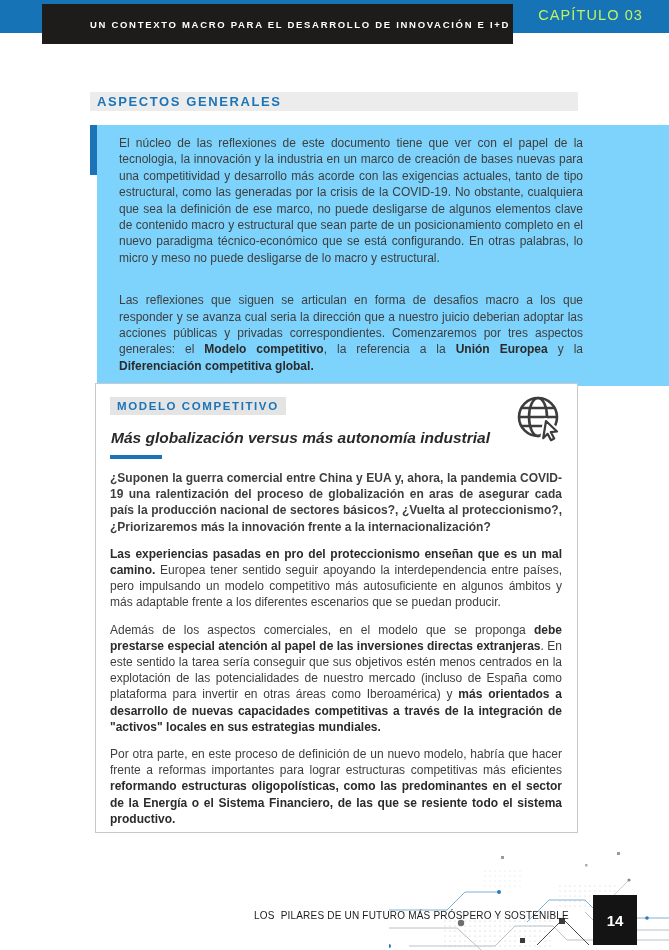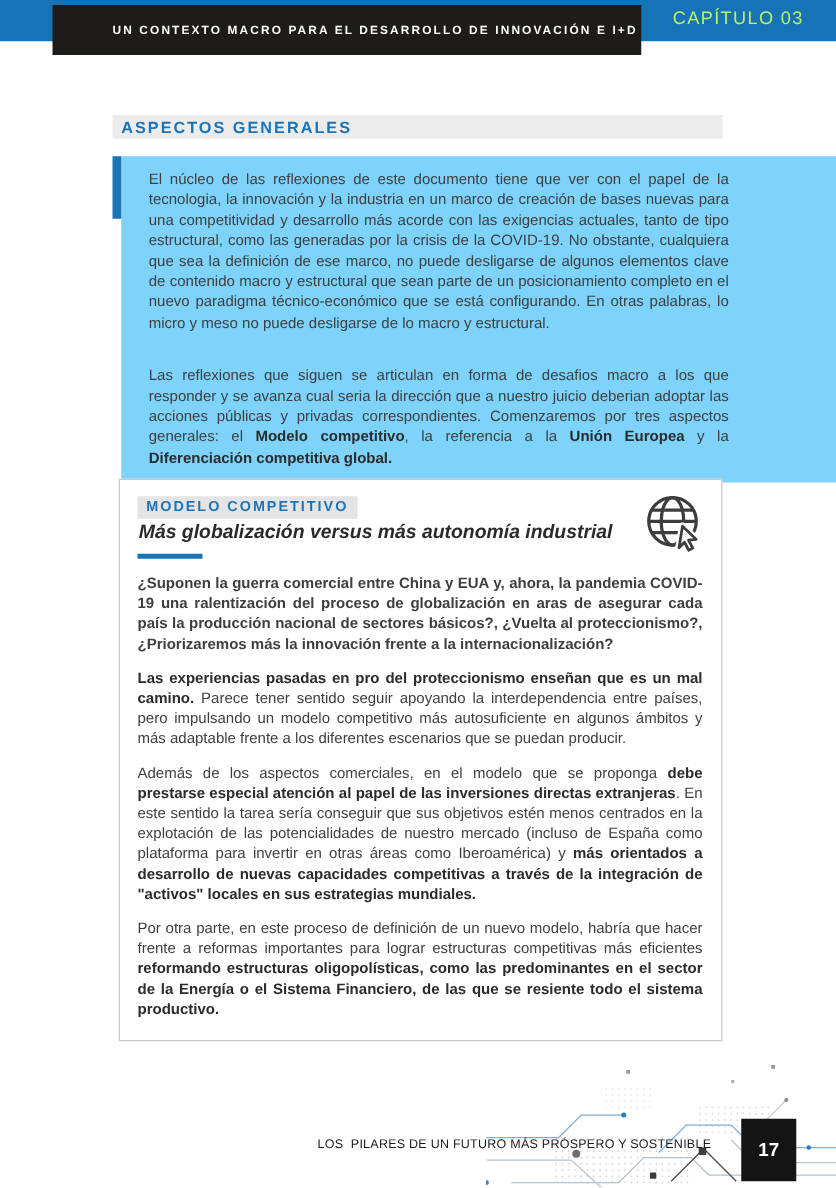--- a/index.html
+++ b/index.html
@@ -19,21 +19,21 @@
   
   .accent{position:absolute;left:90px;top:125px;width:7px;height:50px;background:#1b74b8;z-index:1;}
   .intro{position:absolute;left:97px;top:125px;width:572px;box-sizing:border-box;background:#7dd3fc;padding:10px 86px 12px 22px;}
   .intro p{margin:0;font-size:12px;line-height:16.4px;color:#3e3e3e;text-align:justify;}
   .intro p + p{margin-top:26px;}
   .b{font-weight:bold;color:#2b2b2b;}
 
   
   .model-box{position:absolute;left:95px;top:383px;width:483px;height:450px;box-sizing:border-box;background:#fff;border:1px solid #c9c9c9;padding:12px 15px 0 14px;z-index:2;}
   .tag{display:inline-block;background:#e4e4e4;color:#1b74b8;font-weight:bold;font-size:11.5px;letter-spacing:1.6px;padding:3px 7px;}
-  .subtitle{font-weight:bold;font-style:italic;font-size:15.5px;color:#2a2a2a;margin:2px 0 0 1px;}
+  .subtitle{font-weight:bold;font-style:italic;font-size:15.5px;color:#2a2a2a;margin:14px 0 0 1px;}
   .underline{width:52px;height:4px;background:#1b74b8;margin-top:8px;}
   .globe{position:absolute;top:10px;right:12px;width:50px;height:50px;}
   .model-box p{margin:11px 0 0 0;font-size:12px;line-height:16.2px;color:#3e3e3e;text-align:justify;}
   .model-box p.first{}
   .bold-dark{font-weight:bold;color:#2b2b2b;}
 
   
   .circuit{position:absolute;right:0;bottom:0;width:280px;height:100px;z-index:0;}
   .footer-title{position:absolute;right:100px;top:910px;font-size:10px;color:#1c1c1c;letter-spacing:0.2px;white-space:pre;z-index:3;}
   .page-box{position:absolute;left:593px;top:895px;width:44px;height:50px;background:#141414;color:#fff;display:flex;align-items:center;justify-content:center;font-weight:bold;font-size:15px;z-index:3;}
@@ -71,21 +71,21 @@
         <ellipse cx="23" cy="23" rx="9" ry="19"></ellipse>
         <line x1="6.5" y1="14" x2="39.5" y2="14"></line>
         <line x1="4" y1="23" x2="42" y2="23"></line>
         <line x1="6.5" y1="32" x2="39.5" y2="32"></line>
       </g>
       <path d="M31 27 l11 10.5 -6.2 0.6 3.4 6.4 -3.2 1.7 -3.4 -6.4 -4.4 4.4 z" fill="#fff" stroke="#fff" stroke-width="6" stroke-linejoin="round"></path>
       <path d="M31 27 l11 10.5 -6.2 0.6 3.4 6.4 -3.2 1.7 -3.4 -6.4 -4.4 4.4 z" fill="#fff" stroke="#3d3d3d" stroke-width="2.2" stroke-linejoin="round"></path>
     </svg>
 
     <p class="first bold-dark">¿Suponen la guerra comercial entre China y EUA y, ahora, la pandemia COVID-19 una ralentización del proceso de globalización en aras de asegurar cada país la producción nacional de sectores básicos?, ¿Vuelta al proteccionismo?, ¿Priorizaremos más la innovación frente a la internacionalización?</p>
-    <p><span class="b">Las experiencias pasadas en pro del proteccionismo enseñan que es un mal camino.</span><span> Parece tener sentido seguir apoyando la interdependencia entre países, pero impulsando un modelo competitivo más autosuficiente en algunos ámbitos y más adaptable frente a los diferentes escenarios que se puedan producir.</span></p>
+    <p><span class="b">Las experiencias pasadas en pro del proteccionismo enseñan que es un mal camino.</span><span> Europea tener sentido seguir apoyando la interdependencia entre países, pero impulsando un modelo competitivo más autosuficiente en algunos ámbitos y más adaptable frente a los diferentes escenarios que se puedan producir.</span></p>
     <p><span>Además de los aspectos comerciales, en el modelo que se proponga </span><span class="b">debe prestarse especial atención al papel de las inversiones directas extranjeras</span><span>. En este sentido la tarea sería conseguir que sus objetivos estén menos centrados en la explotación de las potencialidades de nuestro mercado (incluso de España como plataforma para invertir en otras áreas como Iberoamérica) y </span><span class="b">más orientados a desarrollo de nuevas capacidades competitivas a través de la integración de "activos" locales en sus estrategias mundiales.</span></p>
     <p><span>Por otra parte, en este proceso de definición de un nuevo modelo, habría que hacer frente a reformas importantes para lograr estructuras competitivas más eficientes </span><span class="b">reformando estructuras oligopolísticas, como las predominantes en el sector de la Energía o el Sistema Financiero, de las que se resiente todo el sistema productivo.</span></p>
   </div>
 
   <svg class="circuit" viewBox="0 0 280 100">
     <defs>
       <pattern id="dots" width="5" height="5" patternUnits="userSpaceOnUse">
         <circle cx="1" cy="1" r="0.6" fill="#aab4ba"></circle>
       </pattern>
     </defs>
@@ -107,15 +107,15 @@
     <circle cx="0" cy="96" r="2" fill="#2b7bb9"></circle>
     <circle cx="110" cy="42" r="2" fill="#2b7bb9"></circle>
     <circle cx="258" cy="68" r="1.8" fill="#2b7bb9"></circle>
     <circle cx="240" cy="30" r="1.6" fill="#8a8a8a"></circle>
     <rect x="112" y="6" width="3" height="3" fill="#9a9a9a"></rect>
     <rect x="228" y="2" width="3" height="3" fill="#9a9a9a"></rect>
     <rect x="196" y="14" width="2.5" height="2.5" fill="#b0b0b0"></rect>
   </svg>
 
   <div class="footer-title">LOS  PILARES DE UN FUTURO MÁS PRÓSPERO Y SOSTENIBLE</div>
-  <div class="page-box">17</div>
+  <div class="page-box">14</div>
 
 </div>
 
 </body></html>

